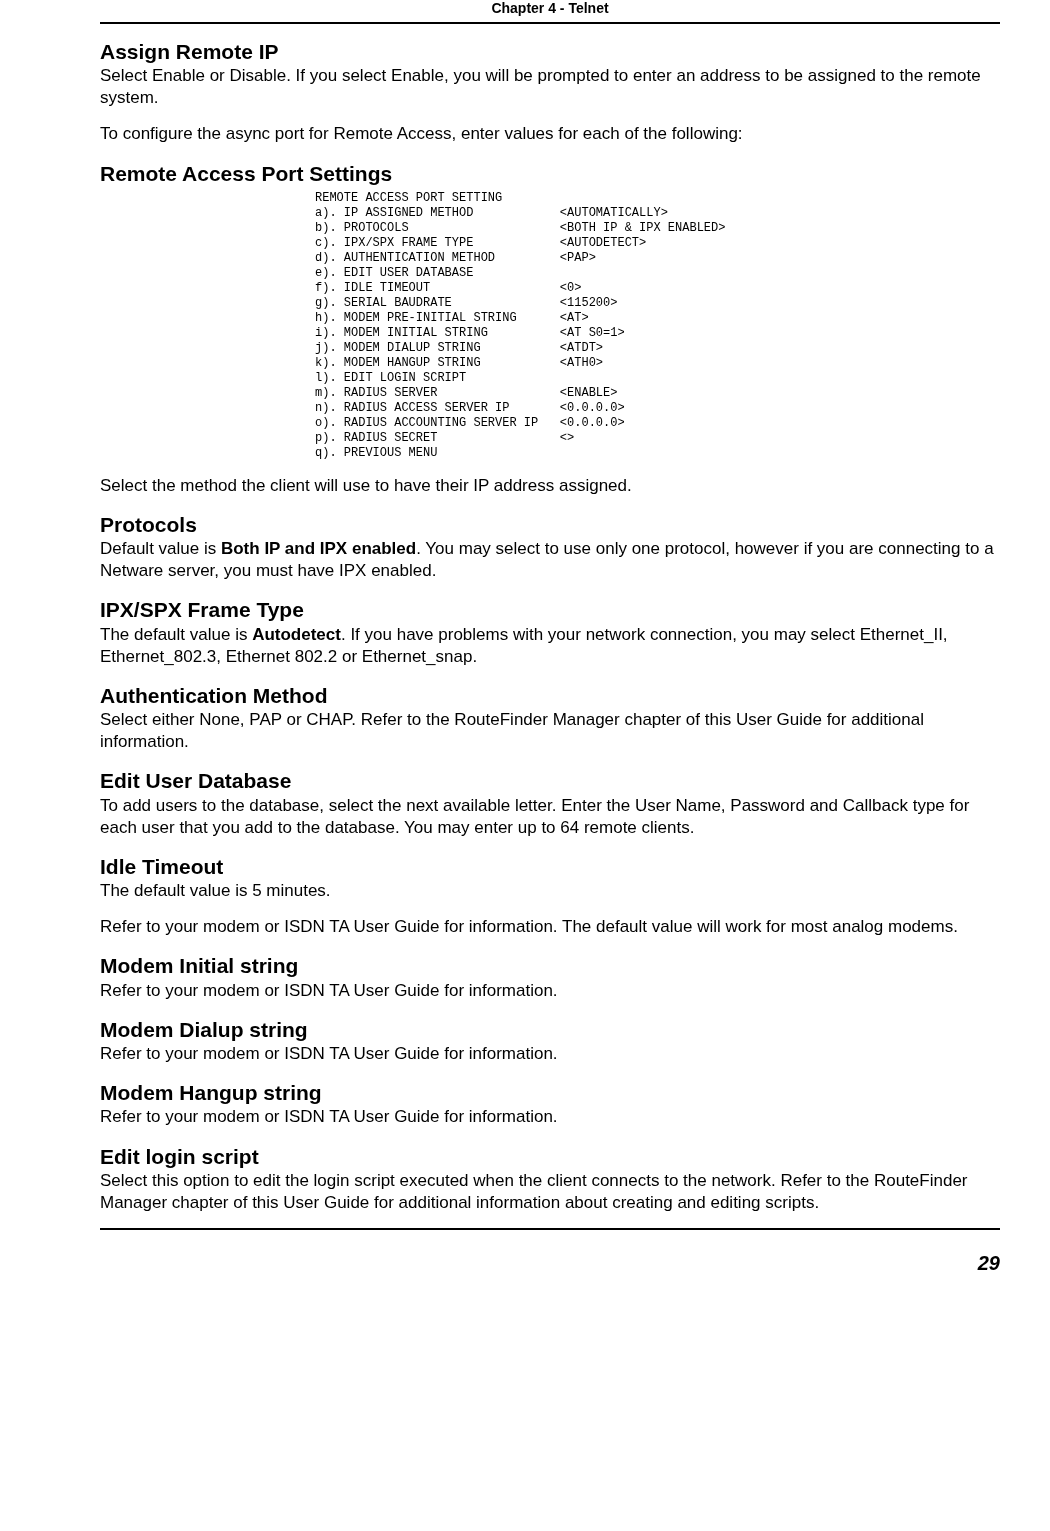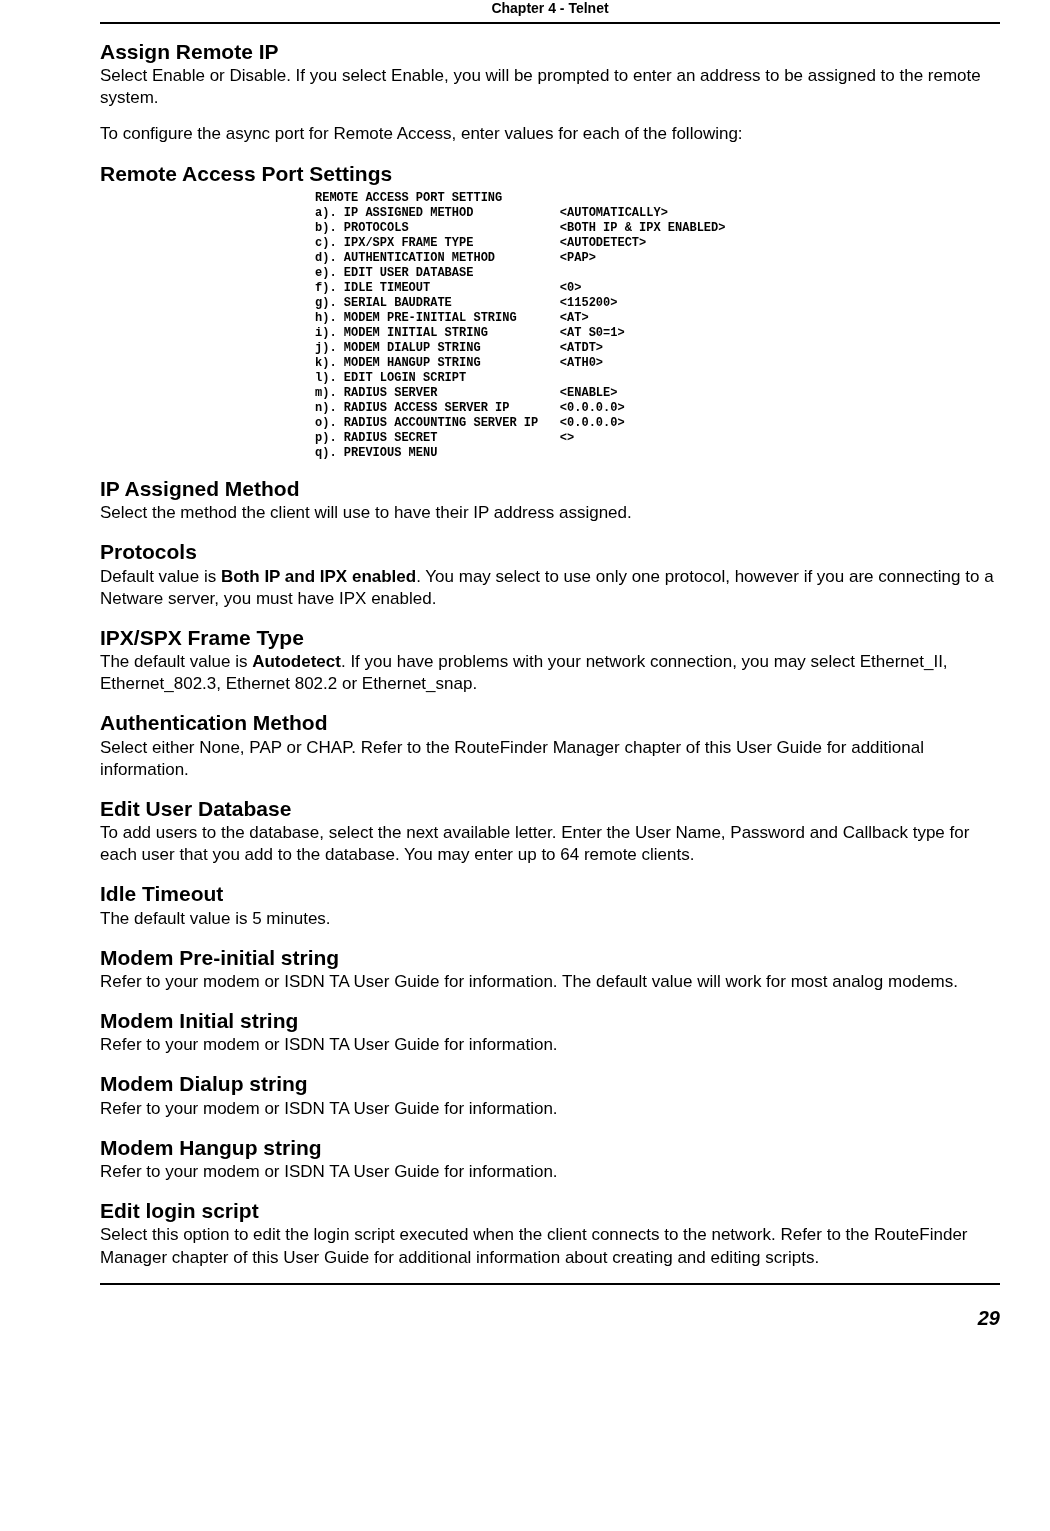--- a/index.html
+++ b/index.html
@@ -31,21 +31,21 @@
     line-height: 1.3;
   }
   .section-body {
     font-size: 17px;
     line-height: 1.3;
   }
   .section-body b { font-weight: bold; }
   .terminal-block {
     font-family: "Courier New", monospace;
     font-size: 12px;
-    font-weight: bold;
+    font-weight: normal;
     white-space: pre;
     line-height: 1.25;
     margin: 4px 0 14px 215px;
   }
   .footer-rule {
     border-top: 2px solid #000;
     margin-top: 10px;
     padding-top: 22px;
     text-align: right;
   }
@@ -90,21 +90,20 @@
 l). EDIT LOGIN SCRIPT
 m). RADIUS SERVER                 &lt;ENABLE&gt;
 n). RADIUS ACCESS SERVER IP       &lt;0.0.0.0&gt;
 o). RADIUS ACCOUNTING SERVER IP   &lt;0.0.0.0&gt;
 p). RADIUS SECRET                 &lt;&gt;
 q). PREVIOUS MENU
 </div>
   </div>
 
   <div class="section">
-    <div class="section-title">IP Assigned Method</div>
     <div class="section-body">Select the method the client will use to have their IP address assigned.</div>
   </div>
 
   <div class="section">
     <div class="section-title">Protocols</div>
     <div class="section-body">
       <span>Default value is </span><b>Both IP and IPX enabled</b><span>.  You may select to use only one protocol, however if you are connecting to a Netware server, you must have IPX enabled.</span>
     </div>
   </div>
 
@@ -125,21 +124,20 @@
     <div class="section-body">To add users to the database, select the next available letter.  Enter the User Name, Password and Callback type for each user that you add to the database.  You may enter up to 64 remote clients.</div>
   </div>
 
   <div class="section">
     <div class="section-title">Idle Timeout</div>
     <div class="section-body">The default value is 5 minutes.</div>
   </div>
 
 
   <div class="section">
-    <div class="section-title">Modem Pre-initial string</div>
     <div class="section-body">Refer to your modem or ISDN TA User Guide for information.  The default value will work for most analog modems.</div>
   </div>
 
   <div class="section">
     <div class="section-title">Modem Initial string</div>
     <div class="section-body">Refer to your modem or ISDN TA User Guide for information.</div>
   </div>
 
   <div class="section">
     <div class="section-title">Modem Dialup string</div>

